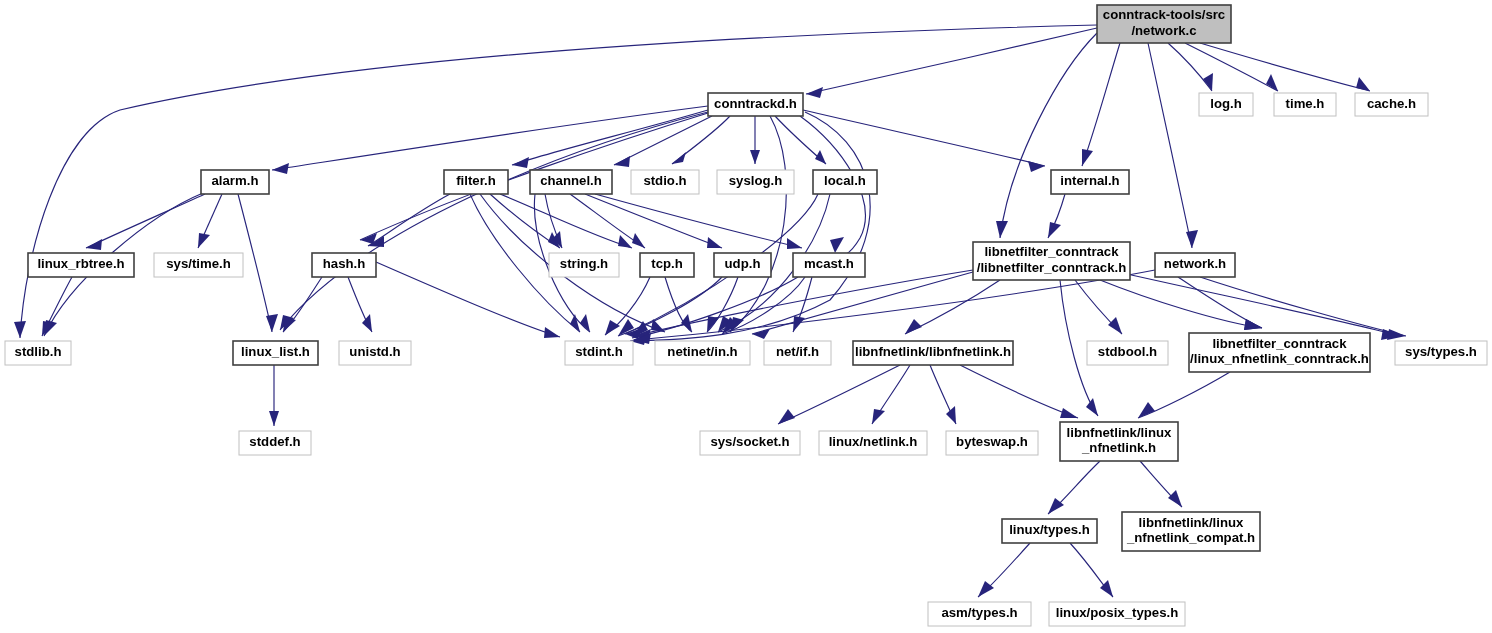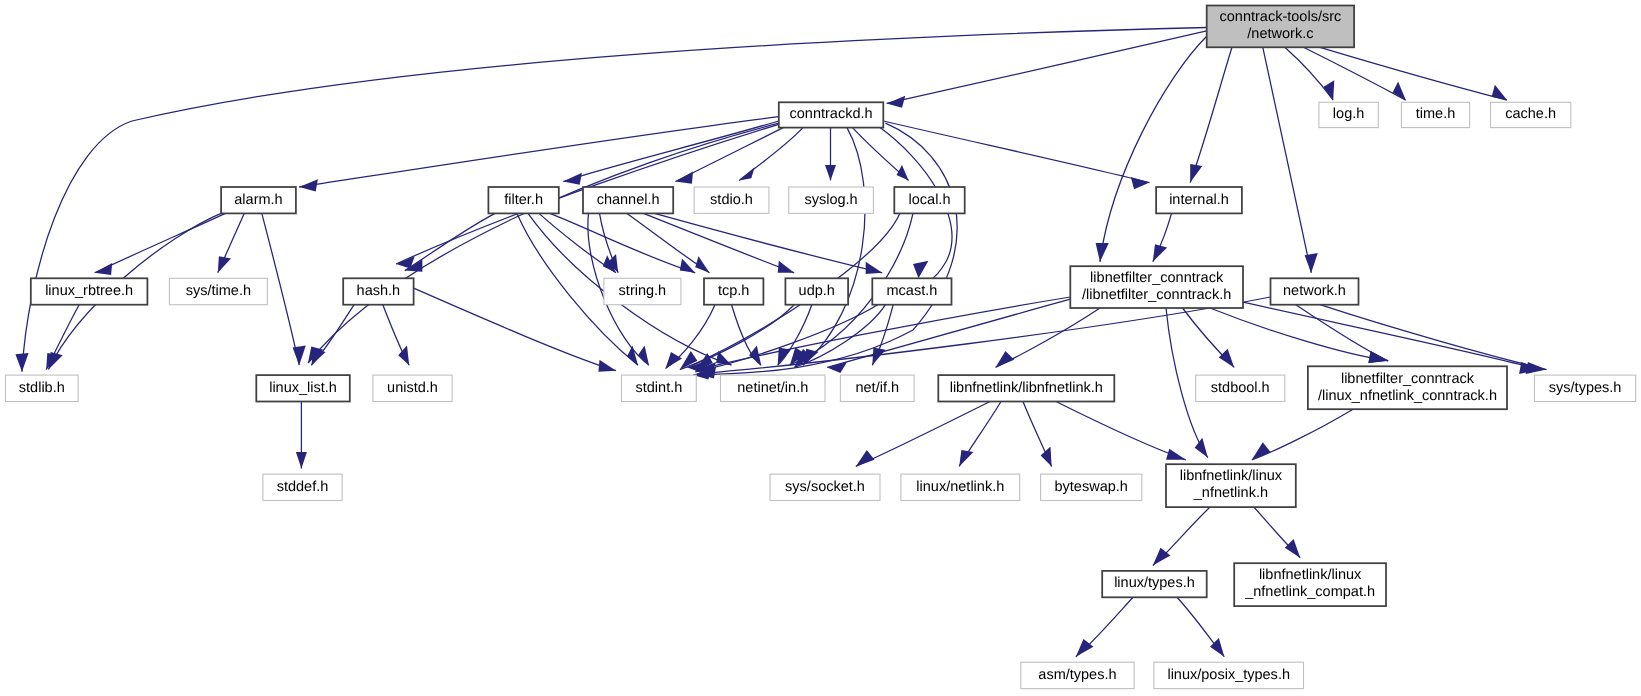--- a/index.html
+++ b/index.html
@@ -11,20 +11,21 @@
   body {
     width: 1492px;
     height: 633px;
     overflow: hidden;
     font-family: "Liberation Sans", sans-serif;
   }
   #graph-root {
     position: relative;
     width: 1492px;
     height: 478px;
+    font-weight: bold;
   }
   svg#depgraph {
     display: block;
     width: 1492px;
     height: 633px;
   }
   .node-box {
     fill: #ffffff;
     stroke: #c0c0c0;
     stroke-width: 1;

